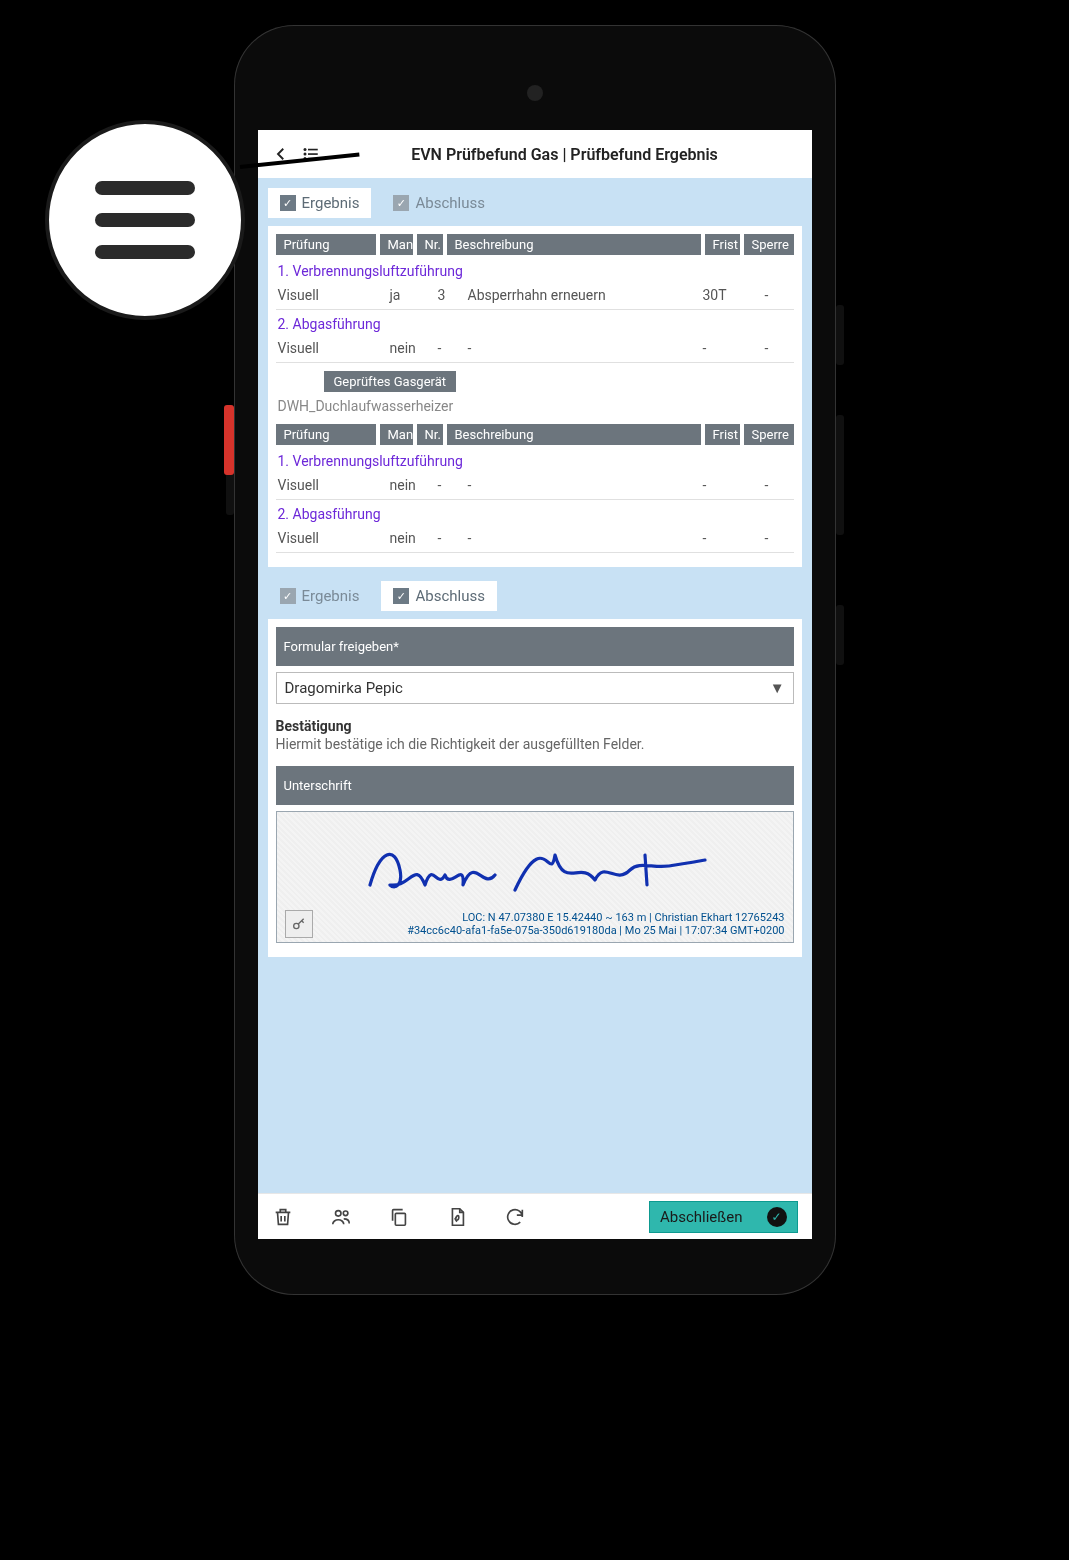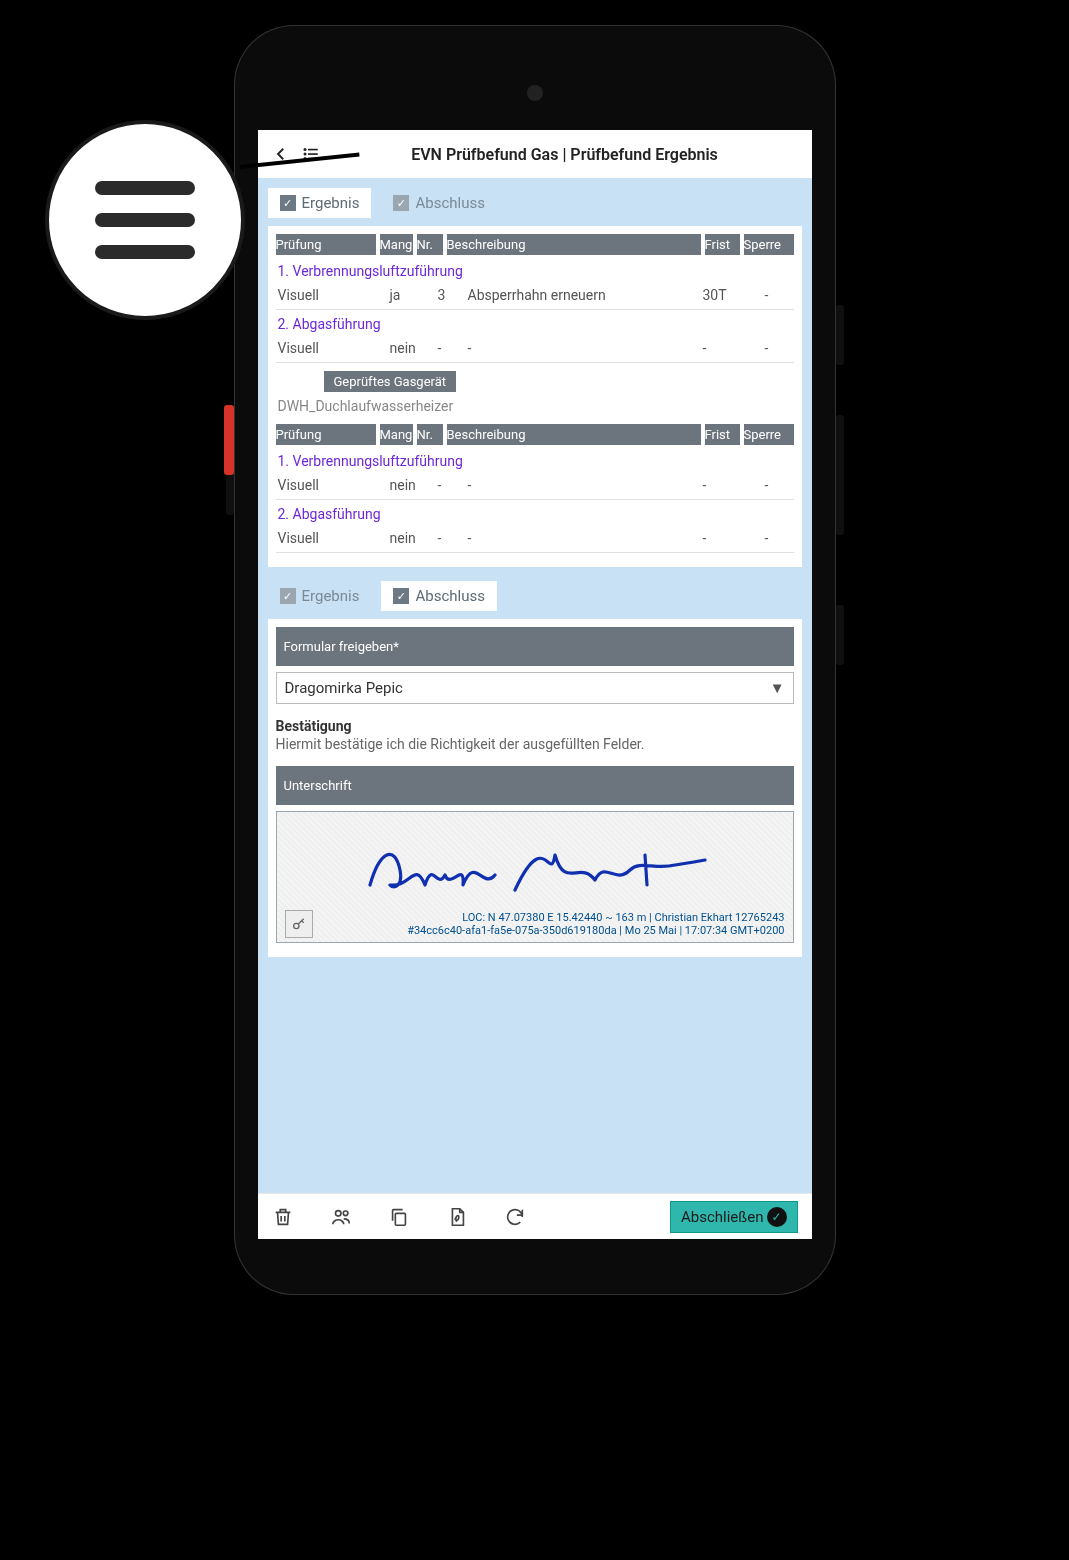--- a/index.html
+++ b/index.html
@@ -110,21 +110,21 @@
   }
   .tab.active{background:#fff;color:#5d6b76;}
   .tab.active .chk{background:#6d7a85;}
 
   
   .card{background:#fff;padding:8px 8px 14px 8px;font-size:14px;color:#333;margin-bottom:14px;}
 
   
   .thead{display:flex;gap:4px;margin-bottom:2px;}
   .thead span{
-    background:#6c757d;color:#fff;padding:3px 0;font-size:13px;
+    background:#6c757d;color:#fff;padding:3px 8px;font-size:13px;
   }
   .th-pruef{width:100px;}
   .th-mangel{width:33px;}
   .th-nr{width:26px;}
   .th-beschr{flex:1;}
   .th-frist{width:35px;}
   .th-sperre{width:50px;}
 
   .section-link{color:#6d28d9;padding:6px 2px 2px 2px;font-size:14px;}
   .trow{
@@ -174,21 +174,21 @@
     background:#fff;height:46px;
     display:flex;align-items:center;justify-content:space-between;
     padding:0 14px;
     border-top:1px solid #e7e7e7;
   }
   .actions .left{display:flex;gap:36px;align-items:center;}
   .actions .ico{color:#555;cursor:pointer;width:22px;height:22px;}
   .abschl{
     background:#2fb7ad;color:#1a1a1a;font-size:15px;
     border:1px solid #0d9a90;
-    padding:5px 10px;display:flex;align-items:center;gap:3px;cursor:pointer;
+    padding:5px 10px;display:flex;align-items:center;gap:24px;cursor:pointer;
   }
   .abschl .circle{
     width:20px;height:20px;background:#111;border-radius:50%;
     display:flex;align-items:center;justify-content:center;color:#2fb7ad;font-size:12px;
   }
 </style>
 </head>
 <body>
 
 <div class="callout">

